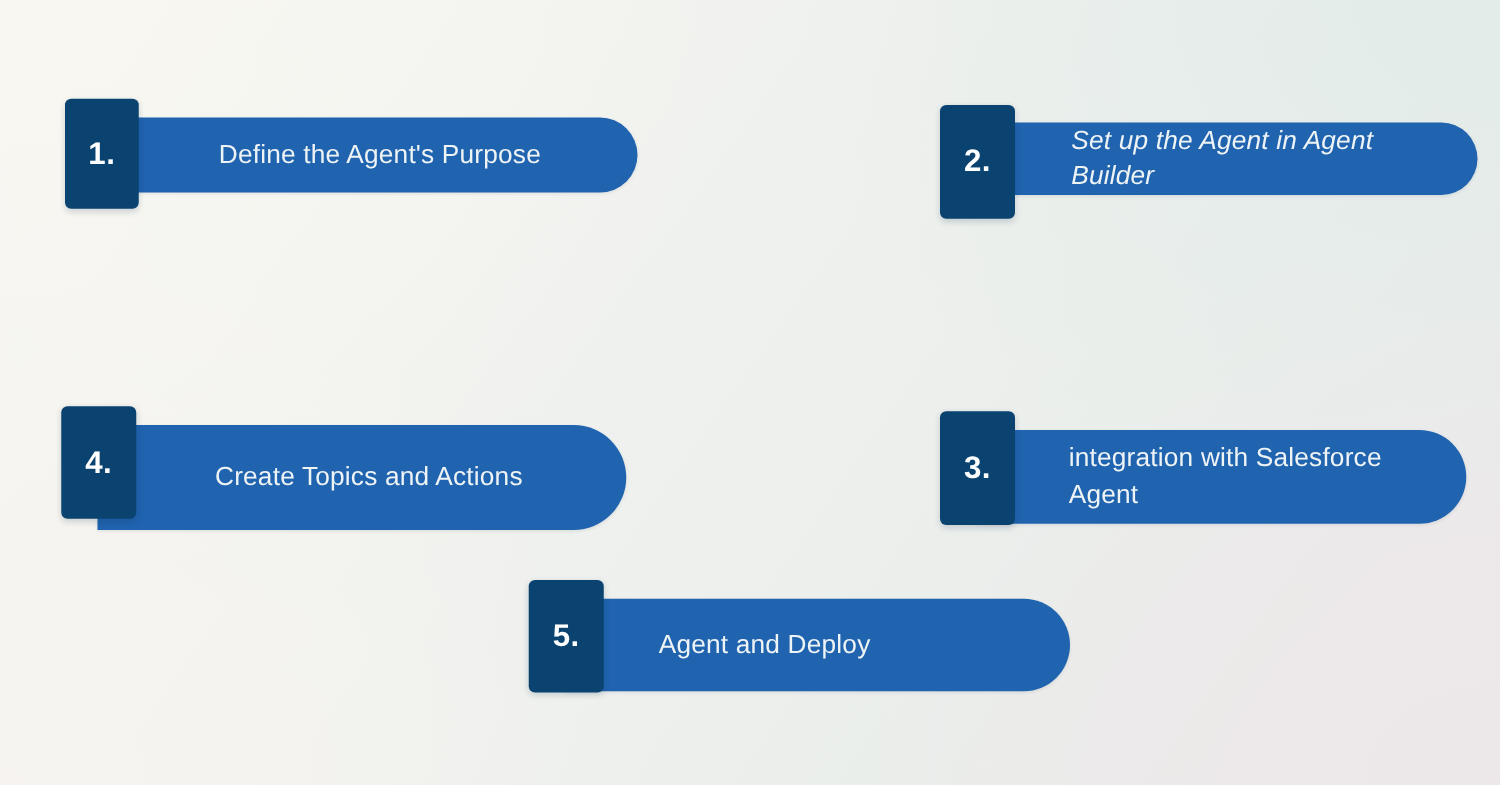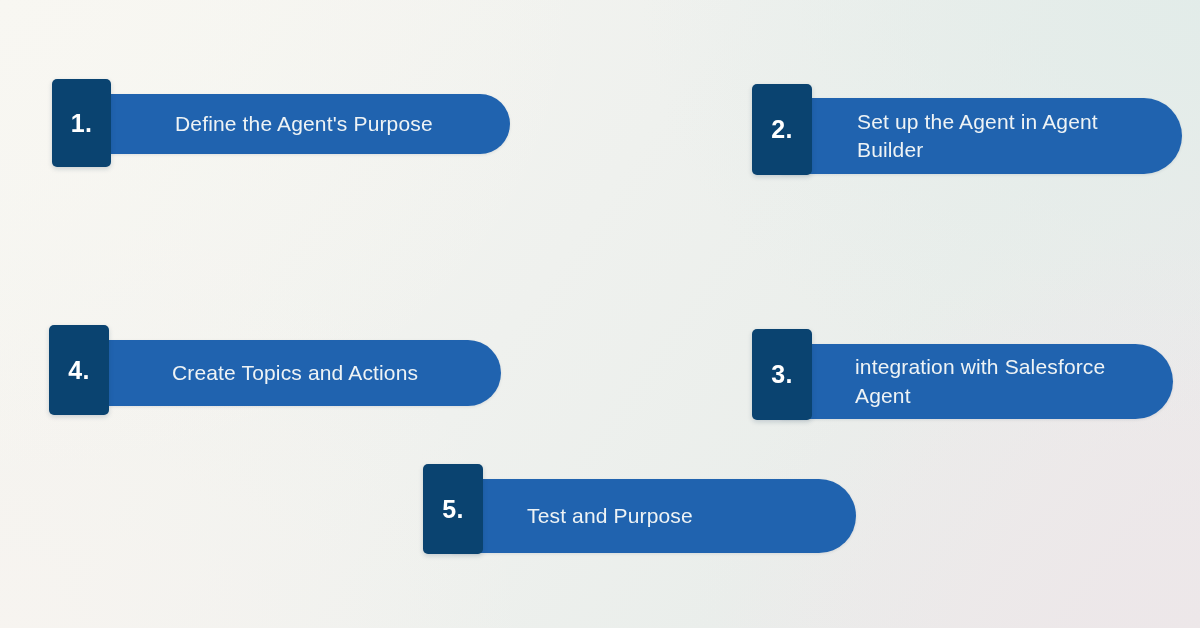--- a/index.html
+++ b/index.html
@@ -74,31 +74,31 @@
   
 
   
   #step-1 { left:52px;  top:79px; }
   #step-1 .step-num { left:0;   top:0;  width:59px;  height:88px; }
   #step-1 .step-bar { left:29px; top:15px; width:429px; height:60px; padding-left:94px; }
 
   
   #step-2 { left:752px; top:84px; }
   #step-2 .step-num { left:0;   top:0;  width:60px;  height:91px; }
-  #step-2 .step-bar { left:29px; top:14px; width:401px; height:76px; padding-left:76px; }
+  #step-2 .step-bar { left:29px; top:14px; width:401px; height:58px; padding-left:76px;font-style:italic; }
 
   
   #step-3 { left:752px; top:329px; }
   #step-3 .step-num { left:0;   top:0;  width:60px;  height:91px; }
   #step-3 .step-bar { left:29px; top:15px; width:392px; height:75px; padding-left:74px; }
 
   
   #step-4 { left:49px;  top:325px; }
   #step-4 .step-num { left:0;   top:0;  width:60px;  height:90px; }
-  #step-4 .step-bar { left:29px; top:15px; width:423px; height:66px; padding-left:94px; }
+  #step-4 .step-bar { left:29px; top:15px; width:423px; height:84px; padding-left:94px; }
 
   
   #step-5 { left:423px; top:464px; }
   #step-5 .step-num { left:0;   top:0;  width:60px;  height:90px; }
   #step-5 .step-bar { left:29px; top:15px; width:404px; height:74px; padding-left:75px; }
 </style>
 </head>
 <body>
 
 <div id="canvas">
@@ -136,20 +136,20 @@
     <div class="step-bar">
       <div class="step-label">Create Topics and Actions</div>
     </div>
     <div class="step-num">
       <span>4.</span>
     </div>
   </div>
 
   <div class="step" id="step-5">
     <div class="step-bar">
-      <div class="step-label">Test and Purpose</div>
+      <div class="step-label">Agent and Deploy</div>
     </div>
     <div class="step-num">
       <span>5.</span>
     </div>
   </div>
 
 </div>
 
 </body></html>

